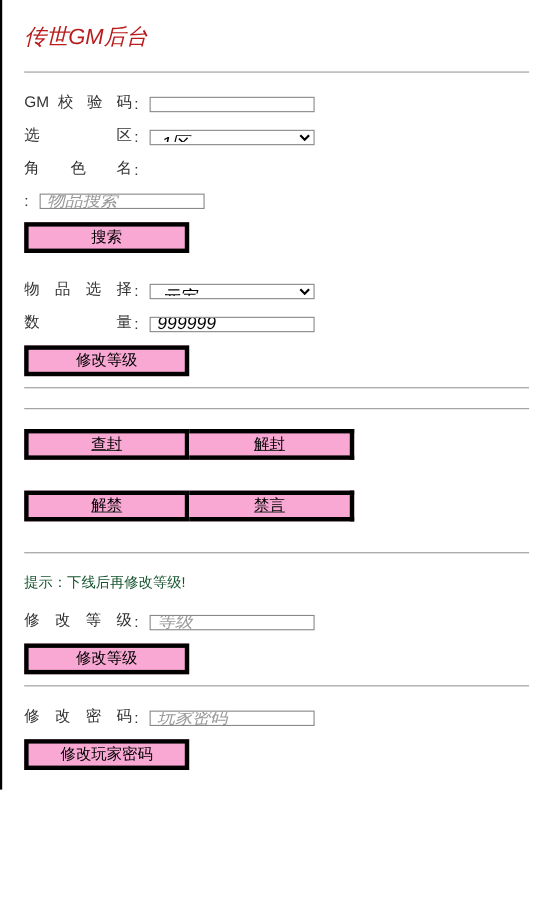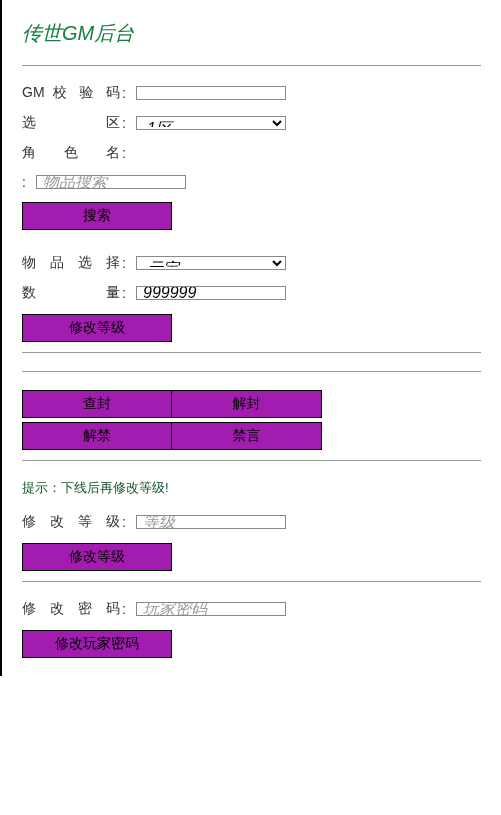--- a/index.html
+++ b/index.html
@@ -16,30 +16,30 @@
   .container {
     width: 501px;
     padding: 10px 20px;
     border-left: 2px solid #000;
   }
   h2 {
     font-style: italic;
     font-size: 20px;
     margin: 10px 0 18px 0;
     font-weight: normal;
-    color: #15803d;
+    color: #b91c1c;
   }
   hr {
     border: none;
     border-top: 1px solid #999;
     margin: 10px 0 18px 0;
   }
   .row {
     display: flex;
-    align-items: center;
+    align-items: flex-end;
     margin-bottom: 12px;
   }
   .label {
     width: 100px;
     text-align-last: justify;
     text-align: justify;
     letter-spacing: 0;
     font-size: 14px;
     padding-right: 2px;
     white-space: nowrap;
@@ -60,35 +60,36 @@
   }
   .input::placeholder {
     color: #999;
   }
   .select {
     appearance: auto;
   }
   .btn {
     width: 150px;
     height: 28px;
-    border: 1px solid #000000;
-    background: #a21caf;
+    border: 4px solid #000000;
+    background: #f9a8d4;
     font-size: 14px;
     cursor: pointer;
     display: inline-flex;
     align-items: center;
     justify-content: center;
     text-align: right;
   }
   .btn-row {
     margin-bottom: 8px;
   }
   .btn-pair {
     display: flex;
-    margin-bottom: 4px;
+    margin-bottom: 28px;
+    text-decoration: underline;
   }
   .btn-pair .btn {
     width: 150px;
   }
   .btn-pair .btn + .btn {
     border-left: none;
   }
   .hint {
     font-size: 13px;
     margin: 8px 0 16px 0;

